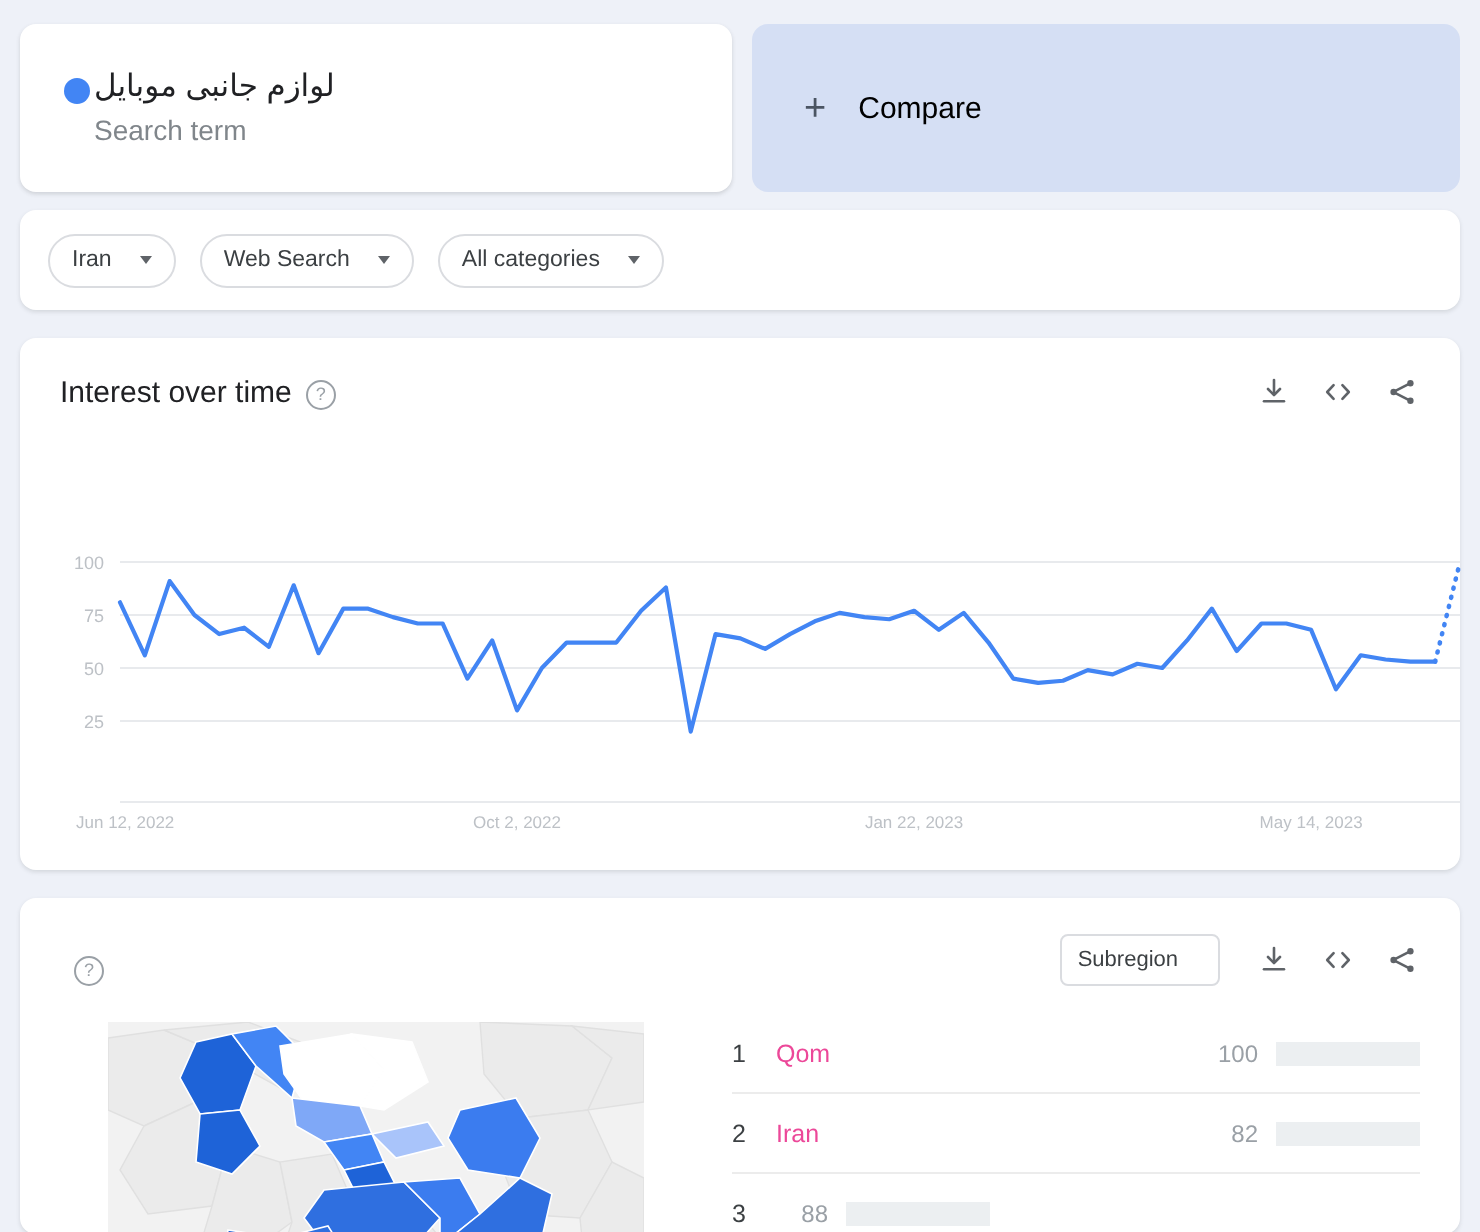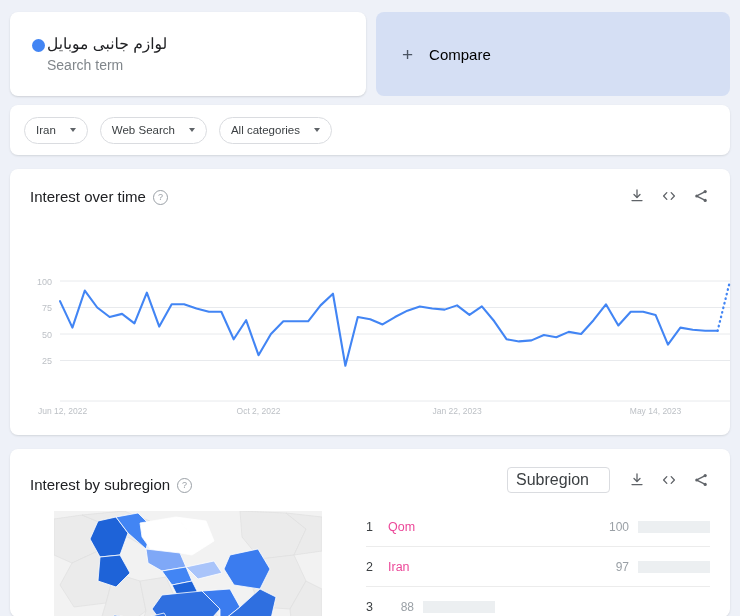--- a/index.html
+++ b/index.html
@@ -171,21 +171,21 @@
     color: #5f6368;
   }
   .icon-btn svg { display: block; }
   .sub-select {
     border: 1px solid #dadce0;
     border-radius: 4px;
     height: 24px;
     display: inline-flex;
     align-items: center;
     padding: 0 8px;
-    font-size: 16px;
+    font-size: 11px;
     color: #3c4043;
     gap: 12px;
     cursor: pointer;
     margin-right: 4px;
   }
 
   
   .chart-wrap {
     padding: 0 6px 0 6px;
     height: 230px;
@@ -339,21 +339,20 @@
           <text x="441.037037037037" y="209" text-anchor="middle" font-size="8.5" fill="#bdc1c6" font-family="&quot;Liberation Sans&quot;, sans-serif">Jan 22, 2023</text>
           <text x="639.5555555555555" y="209" text-anchor="middle" font-size="8.5" fill="#bdc1c6" font-family="&quot;Liberation Sans&quot;, sans-serif">May 14, 2023</text>
           <path d="M44.00 96.14 L56.41 122.64 L68.81 85.54 L81.22 102.50 L93.63 112.04 L106.04 108.86 L118.44 118.40 L130.85 87.66 L143.26 121.58 L155.67 99.32 L168.07 99.32 L180.48 103.56 L192.89 106.74 L205.30 106.74 L217.70 134.30 L230.11 115.22 L242.52 150.20 L254.93 129.00 L267.33 116.28 L279.74 116.28 L292.15 116.28 L304.56 100.38 L316.96 88.72 L329.37 160.80 L341.78 112.04 L354.19 114.16 L366.59 119.46 L379.00 112.04 L391.41 105.68 L403.81 101.44 L416.22 103.56 L428.63 104.62 L441.04 100.38 L453.44 109.92 L465.85 101.44 L478.26 116.28 L490.67 134.30 L503.07 136.42 L515.48 135.36 L527.89 130.06 L540.30 132.18 L552.70 126.88 L565.11 129.00 L577.52 115.22 L589.93 99.32 L602.33 120.52 L614.74 106.74 L627.15 106.74 L639.56 109.92 L651.96 139.60 L664.37 122.64 L676.78 124.76 L689.19 125.82 L701.59 125.82" fill="none" stroke="#4285f4" stroke-width="2.1" stroke-linejoin="round" stroke-linecap="round"></path>
           <path d="M701.59 125.82 L714.00 76.00" fill="none" stroke="#4285f4" stroke-width="2.3" stroke-linecap="round" stroke-dasharray="0.5 4.2"></path>
         </svg>
     </div>
   </div>
 
   <div class="panel">
     <div class="panel-head">
-      <span class="panel-title">Interest by subregion</span>
       <span class="help-icon">?</span>
       <span class="head-spacer"></span>
       <span class="head-actions">
         <span class="sub-select">
           <span>Subregion</span>
           <span class="caret"></span>
         </span>
         <span class="icon-btn">
           <svg width="16" height="16" viewBox="0 0 16 16" fill="none" stroke="currentColor" stroke-width="1.3" stroke-linecap="round" stroke-linejoin="round">
             <path d="M8 2v7"></path>
@@ -422,21 +421,21 @@
           <span class="region-rank">1</span>
           <span class="region-name">Qom</span>
           <span class="region-value">100</span>
           <span class="region-bar-track">
             <span class="region-bar-fill" style="width: 100%;"></span>
           </span>
         </div>
         <div class="region-row">
           <span class="region-rank">2</span>
           <span class="region-name">Iran</span>
-          <span class="region-value">97</span>
+          <span class="region-value">82</span>
           <span class="region-bar-track">
             <span class="region-bar-fill" style="width: 97%;"></span>
           </span>
         </div>
         <div class="region-row">
           <span class="region-rank">3</span>
           <span class="region-value">88</span>
           <span class="region-bar-track">
             <span class="region-bar-fill" style="width: 88%;"></span>
           </span>

